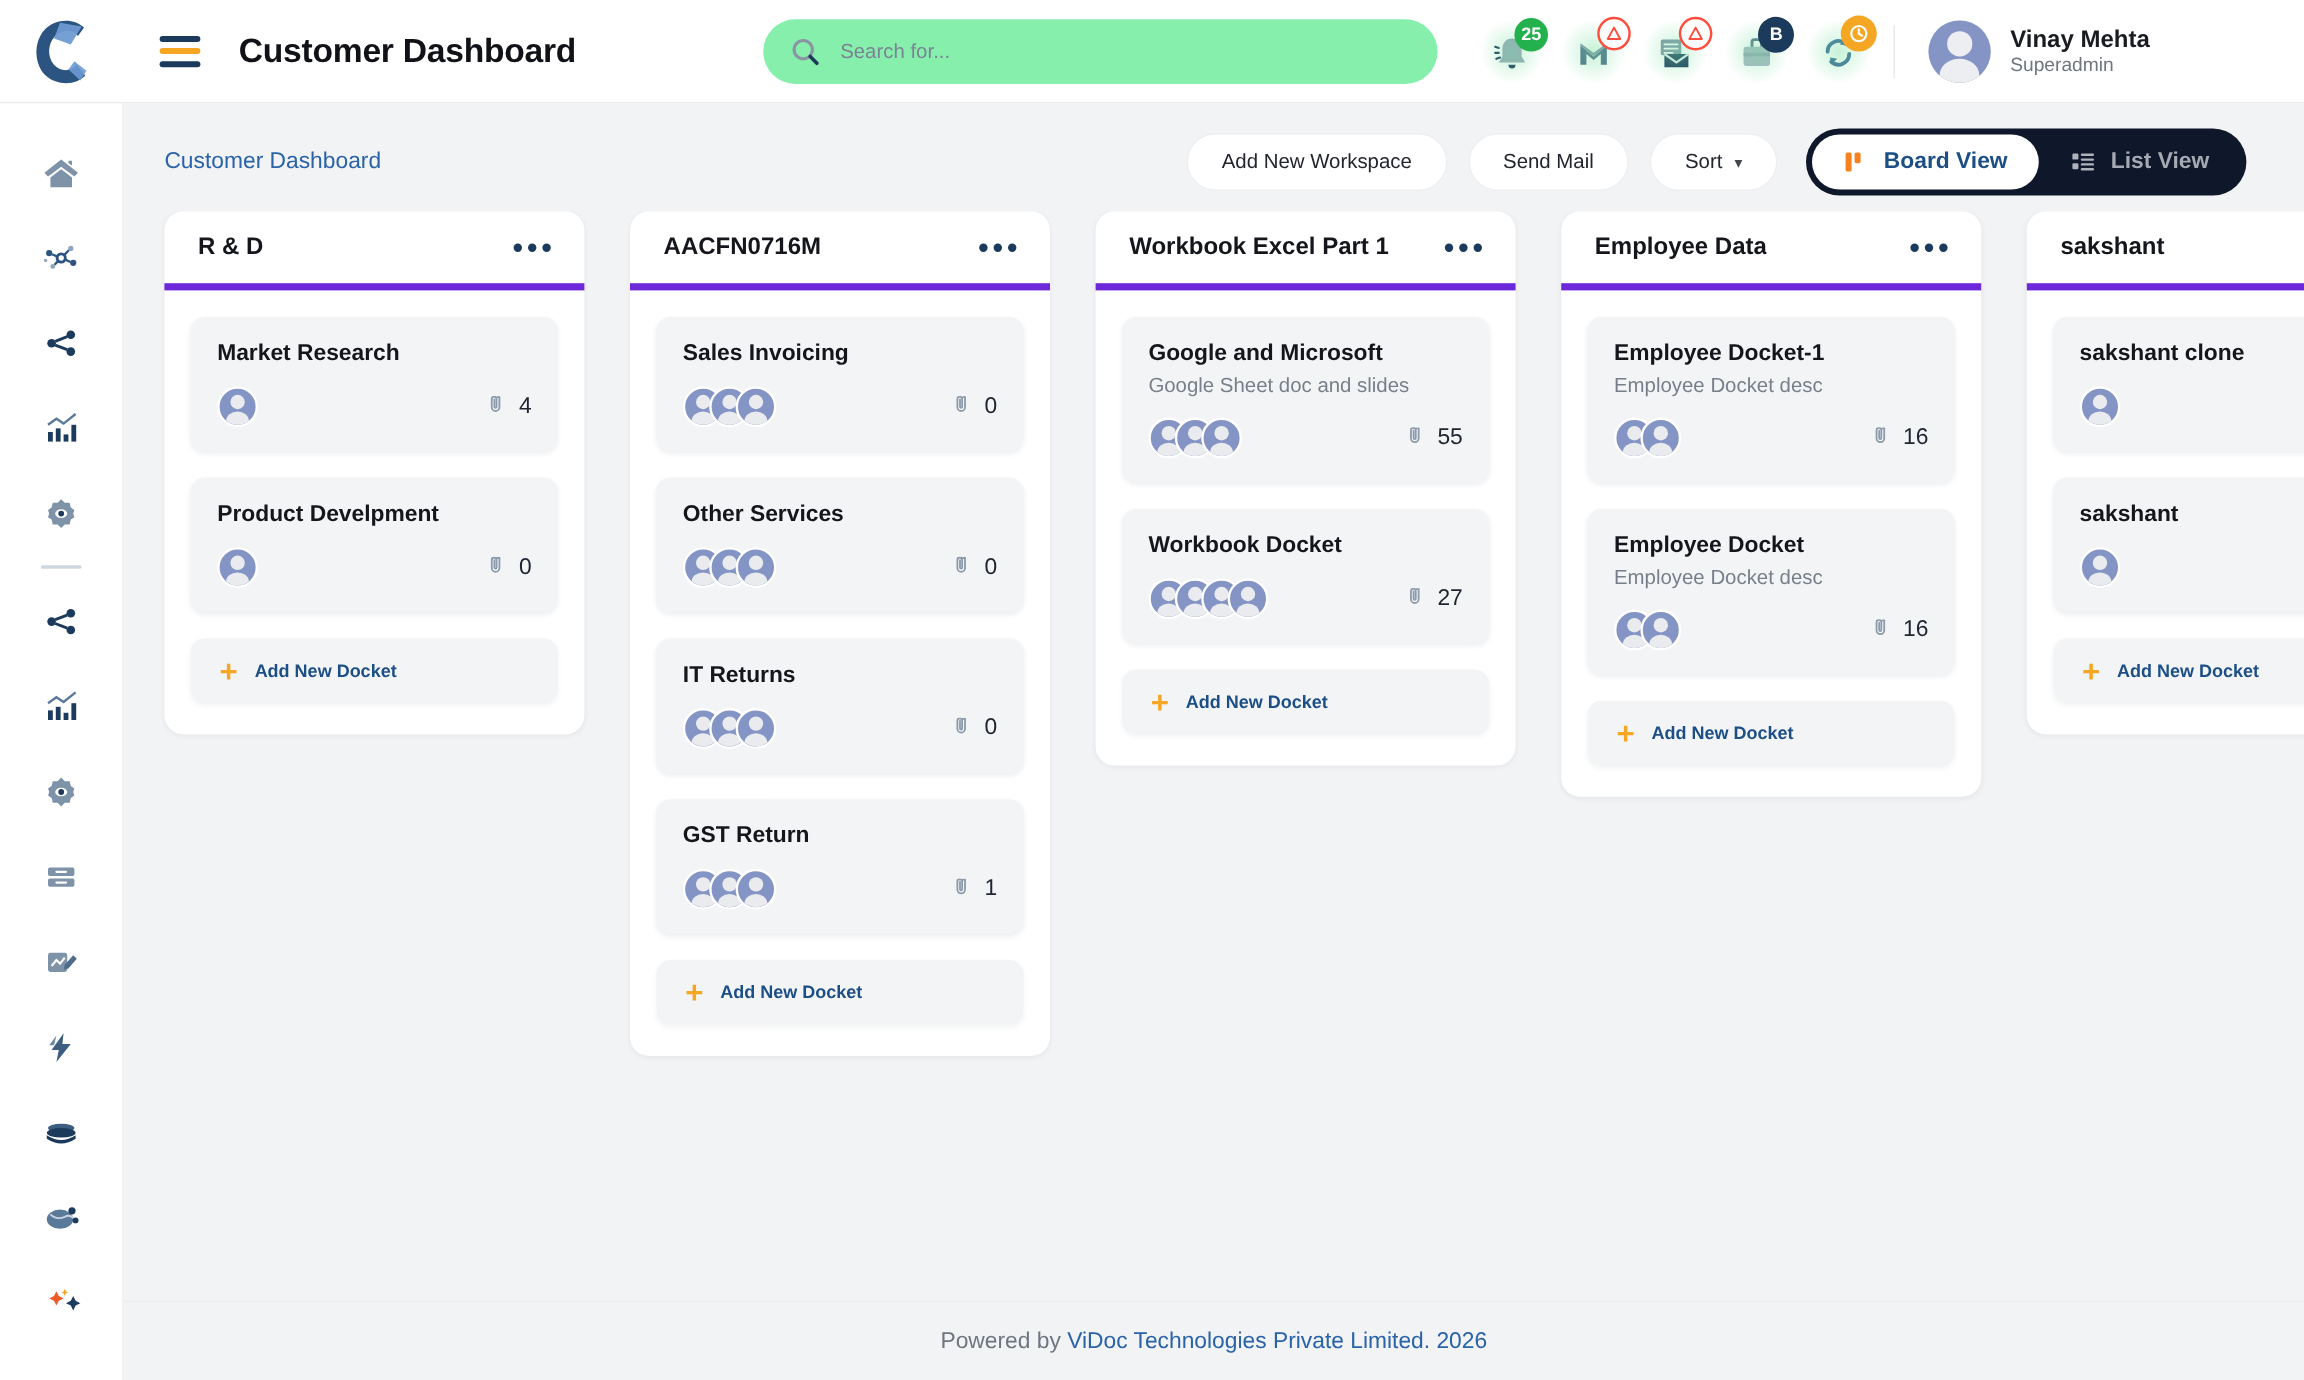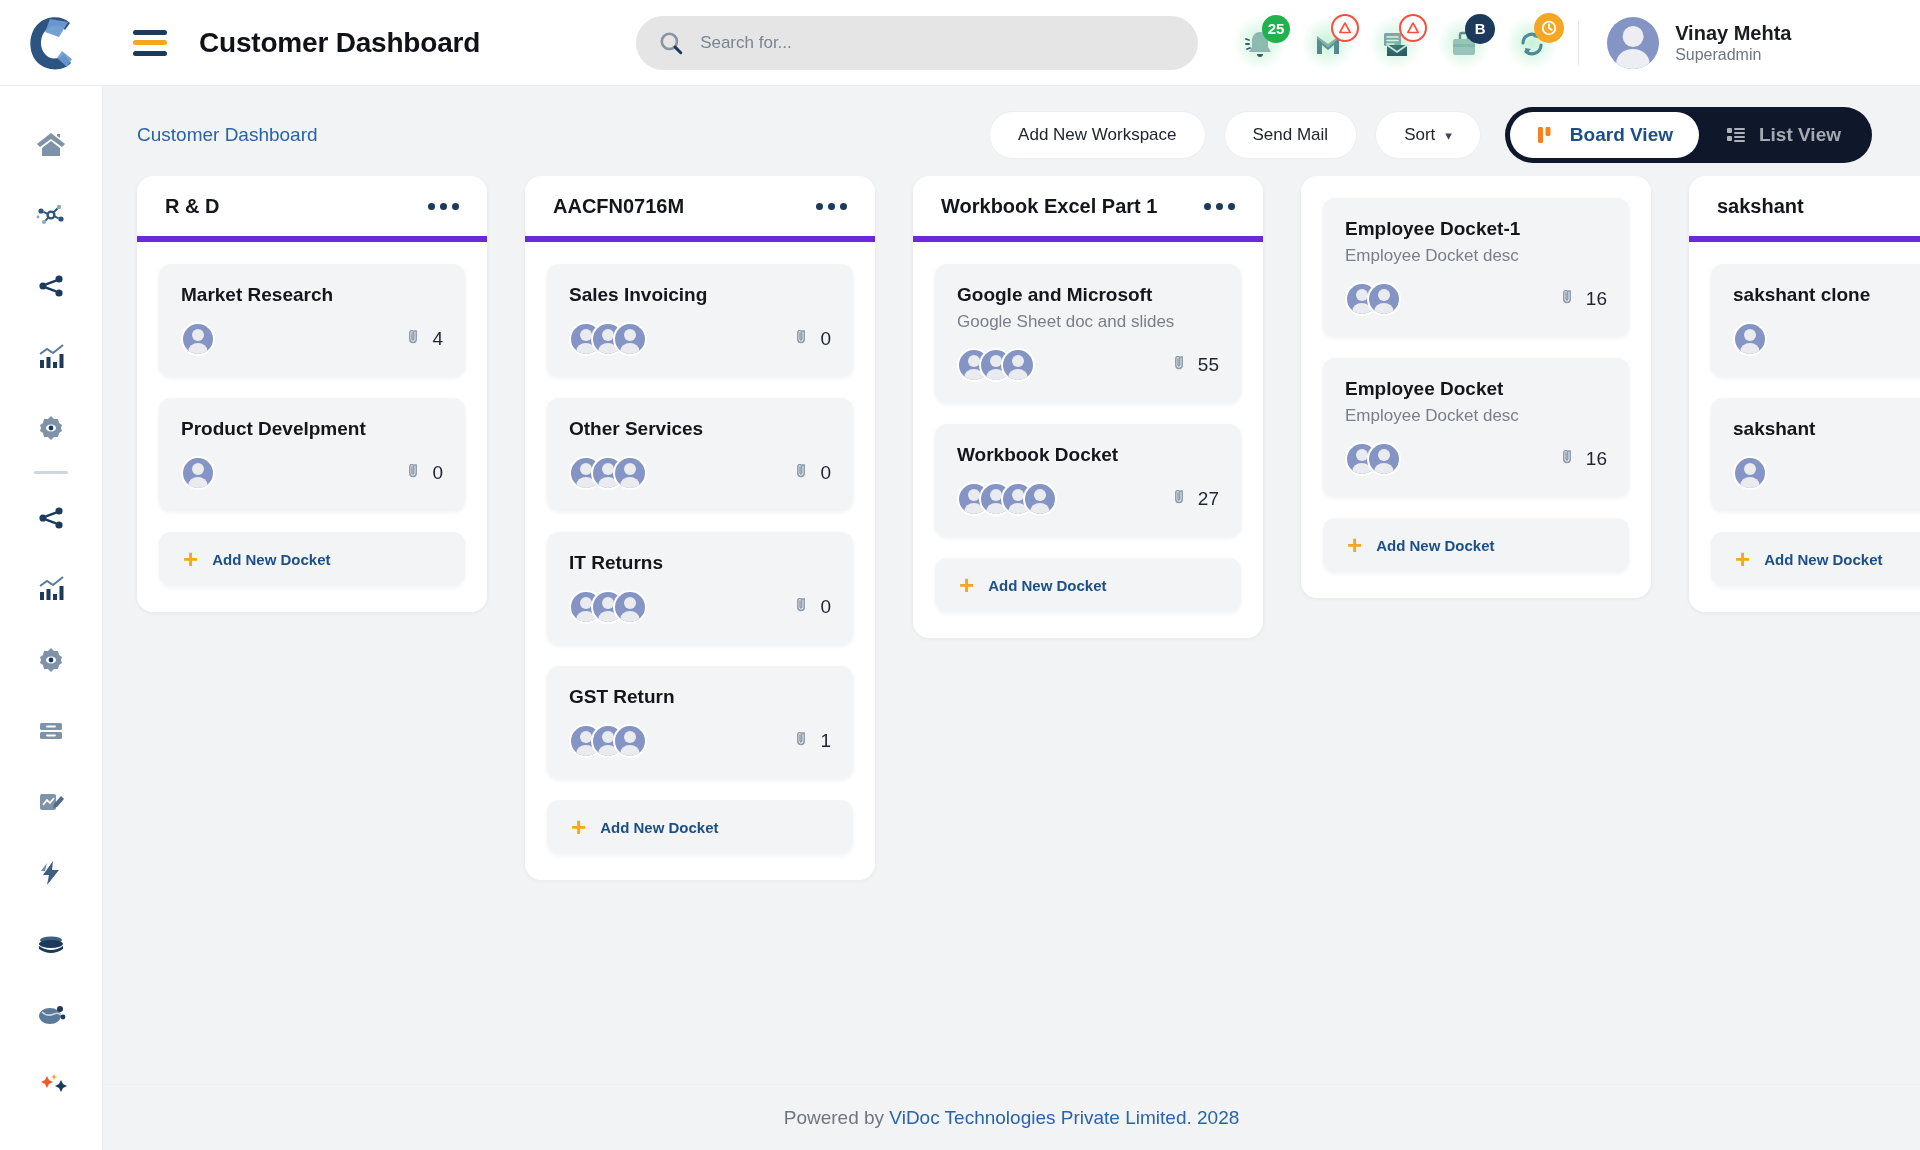--- a/index.html
+++ b/index.html
@@ -34,21 +34,21 @@
   .hamburger span.mid { background:#f5a623; }
   .page-title {
     margin-left: 32px;
     font-size: 28px; font-weight: bold; color: #111217;
     white-space: nowrap;
     letter-spacing: -0.2px;
   }
   .search-wrap {
     margin-left: 156px;
     width: 562px; height: 54px;
-    background: #e5e5e5; border-radius: 27px;
+    background: #86efac; border-radius: 27px;
     display: flex; align-items: center; padding: 0 22px;
     flex: 0 0 562px;
   }
   .search-icon { width: 26px; height: 26px; flex:0 0 26px; margin-right: 16px; }
   .search-input {
     border: none; outline: none; background: transparent;
     font-family: "Liberation Sans", sans-serif;
     font-size: 17px; color: #6b7280; width: 100%;
   }
   .search-input::placeholder { color: #7a8494; }
@@ -683,20 +683,28 @@
               </div>
             </div>
           </div>
           <div class="add-docket">
             <span class="add-plus">+</span>
             <span class="add-label">Add New Docket</span>
           </div>
         </div>
       </div>
       <div class="column">
+        <div class="col-head">
+          <div class="col-title">Employee Data</div>
+          <div class="dots">
+            <i></i>
+            <i></i>
+            <i></i>
+          </div>
+        </div>
         <div class="col-body">
           <div class="card">
             <div class="card-title">Employee Docket-1</div>
             <div class="card-desc">Employee Docket desc</div>
             <div class="card-foot">
               <div class="avatars">
                 <div class="av"></div>
                 <div class="av"></div>
               </div>
               <div class="attach">
@@ -757,16 +765,16 @@
         </div>
       </div>
     </div>
 
   <div class="hscroll-track">
     <div class="hscroll-thumb"></div>
   </div>
 
   <div class="footer">
     <div class="footer-text">
-      <span>Powered by </span><b>ViDoc Technologies Private Limited.</b><span class="footer-year"> 2028</span>
+      <span>Powered by </span><b>ViDoc Technologies Private Limited.</b><span class="footer-year"> 2026</span>
     </div>
   </div>
 </div>
 
 </body></html>

